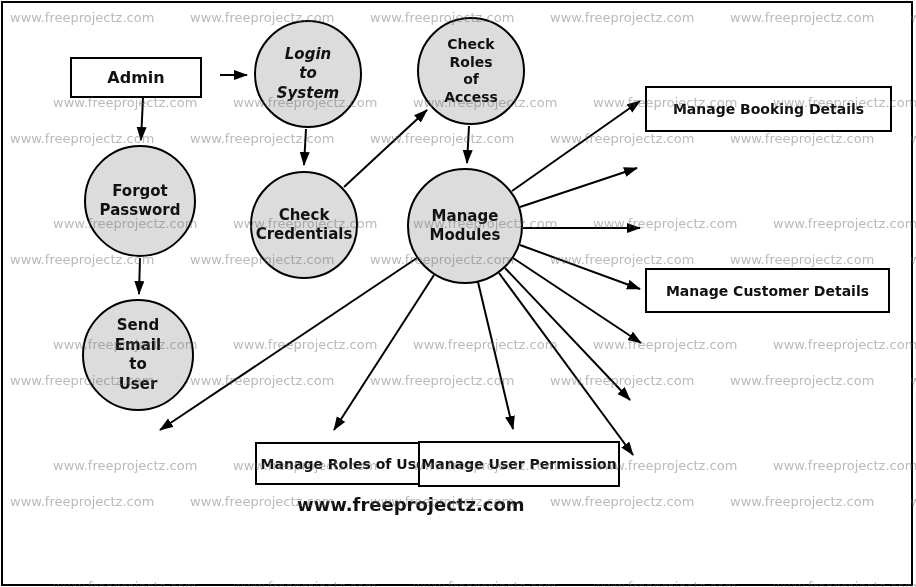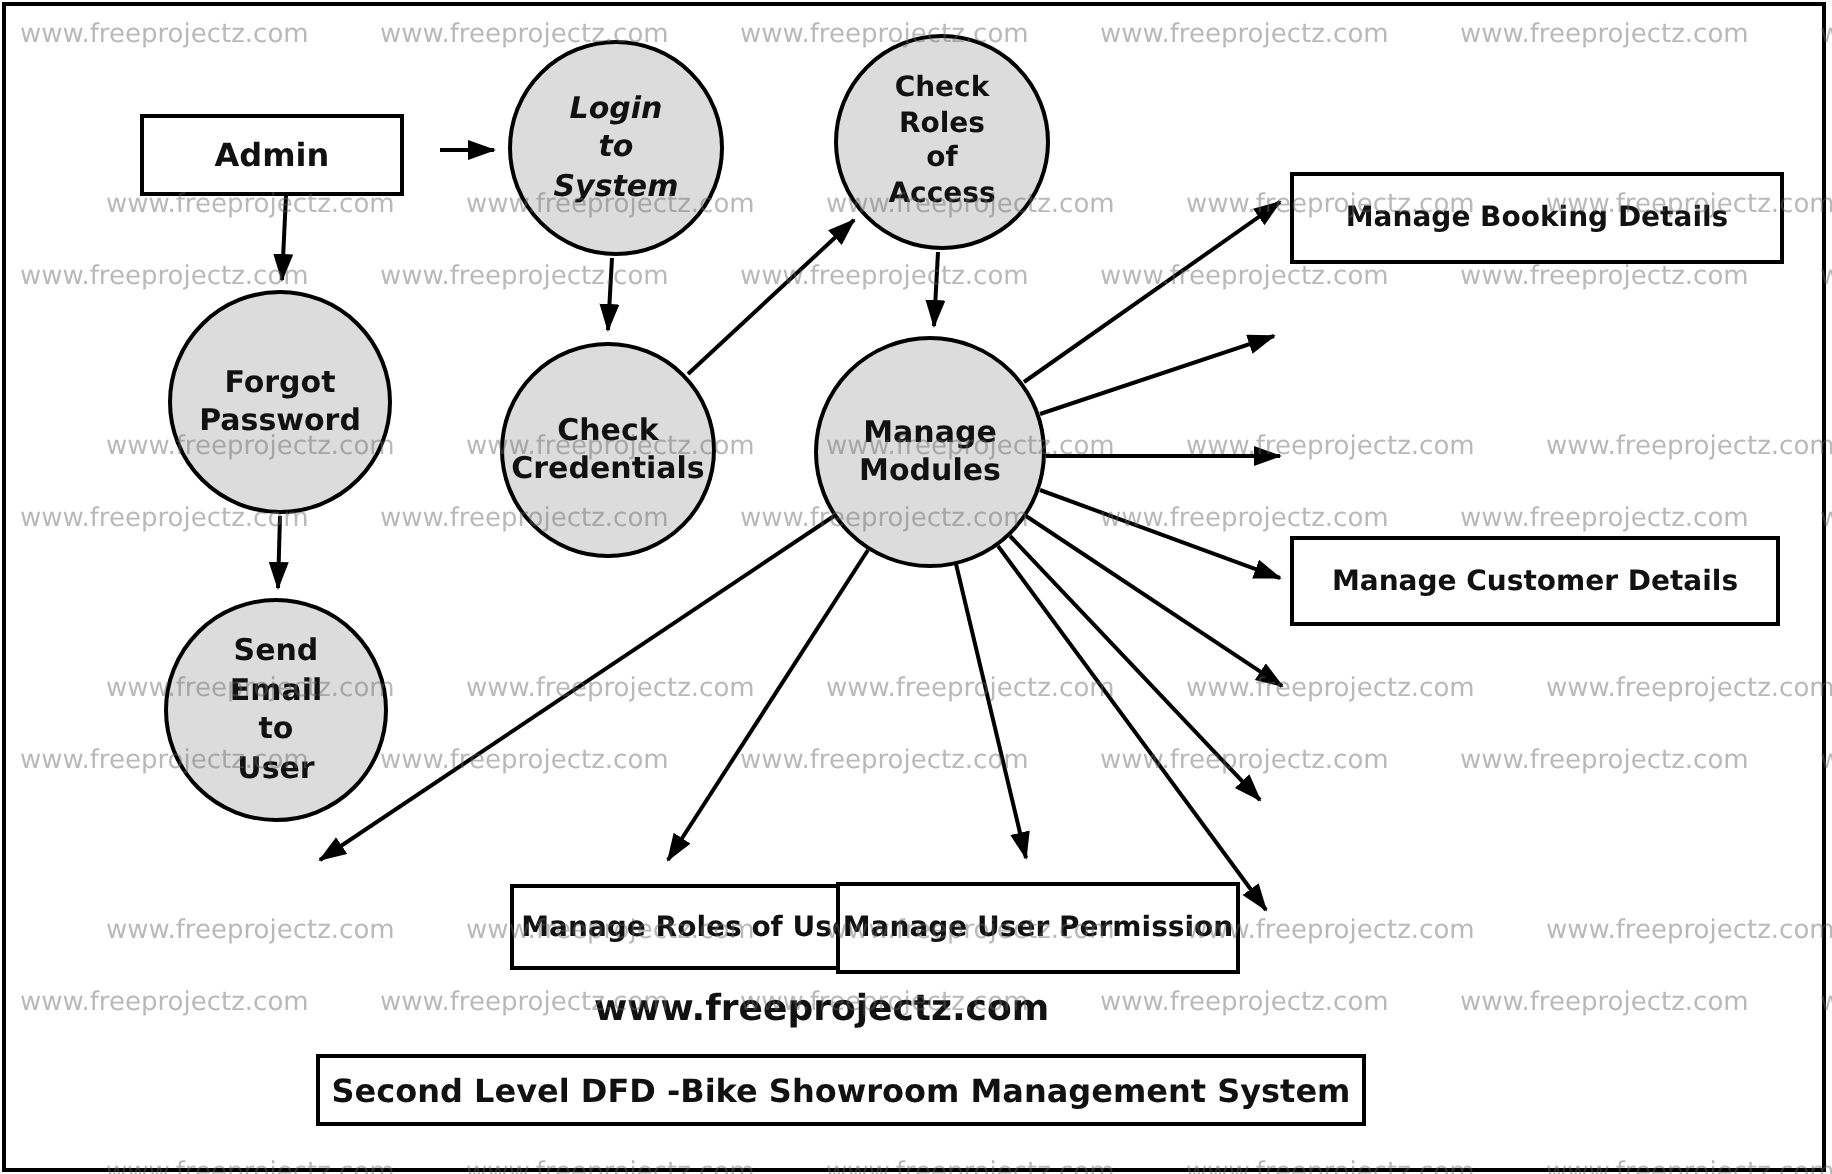--- a/index.html
+++ b/index.html
@@ -83,21 +83,20 @@
 to
 User</div>
 
   <div class="box" style="left:645px;top:86px;width:247px;height:46px;">Manage Booking Details</div>
   <div class="box" style="left:645px;top:268px;width:245px;height:45px;">Manage Customer Details</div>
 
   <div class="box" style="left:222px;top:442px;width:183px;height:43px;margin-left:33px;">Manage Roles of User</div>
   <div class="box" style="left:418px;top:441px;width:202px;height:46px;">Manage User Permission</div>
 
   <div class="center-wm">www.freeprojectz.com</div>
-  <div class="box title-box">Second Level DFD -Bike Showroom Management System</div>
 
   <svg id="arrows" width="916" height="587" viewBox="0 0 916 587">
     <defs>
       <marker id="ah" markerUnits="userSpaceOnUse" markerWidth="16" markerHeight="12" refX="13" refY="5" orient="auto">
         <path d="M0,0 L14,5 L0,10 z" fill="#000"></path>
       </marker>
     </defs>
     <line x1="220" y1="75" x2="247" y2="75" marker-end="url(#ah)"></line>
     <line x1="143" y1="98" x2="141" y2="140" marker-end="url(#ah)"></line>
     <line x1="306" y1="129" x2="304" y2="165" marker-end="url(#ah)"></line>

